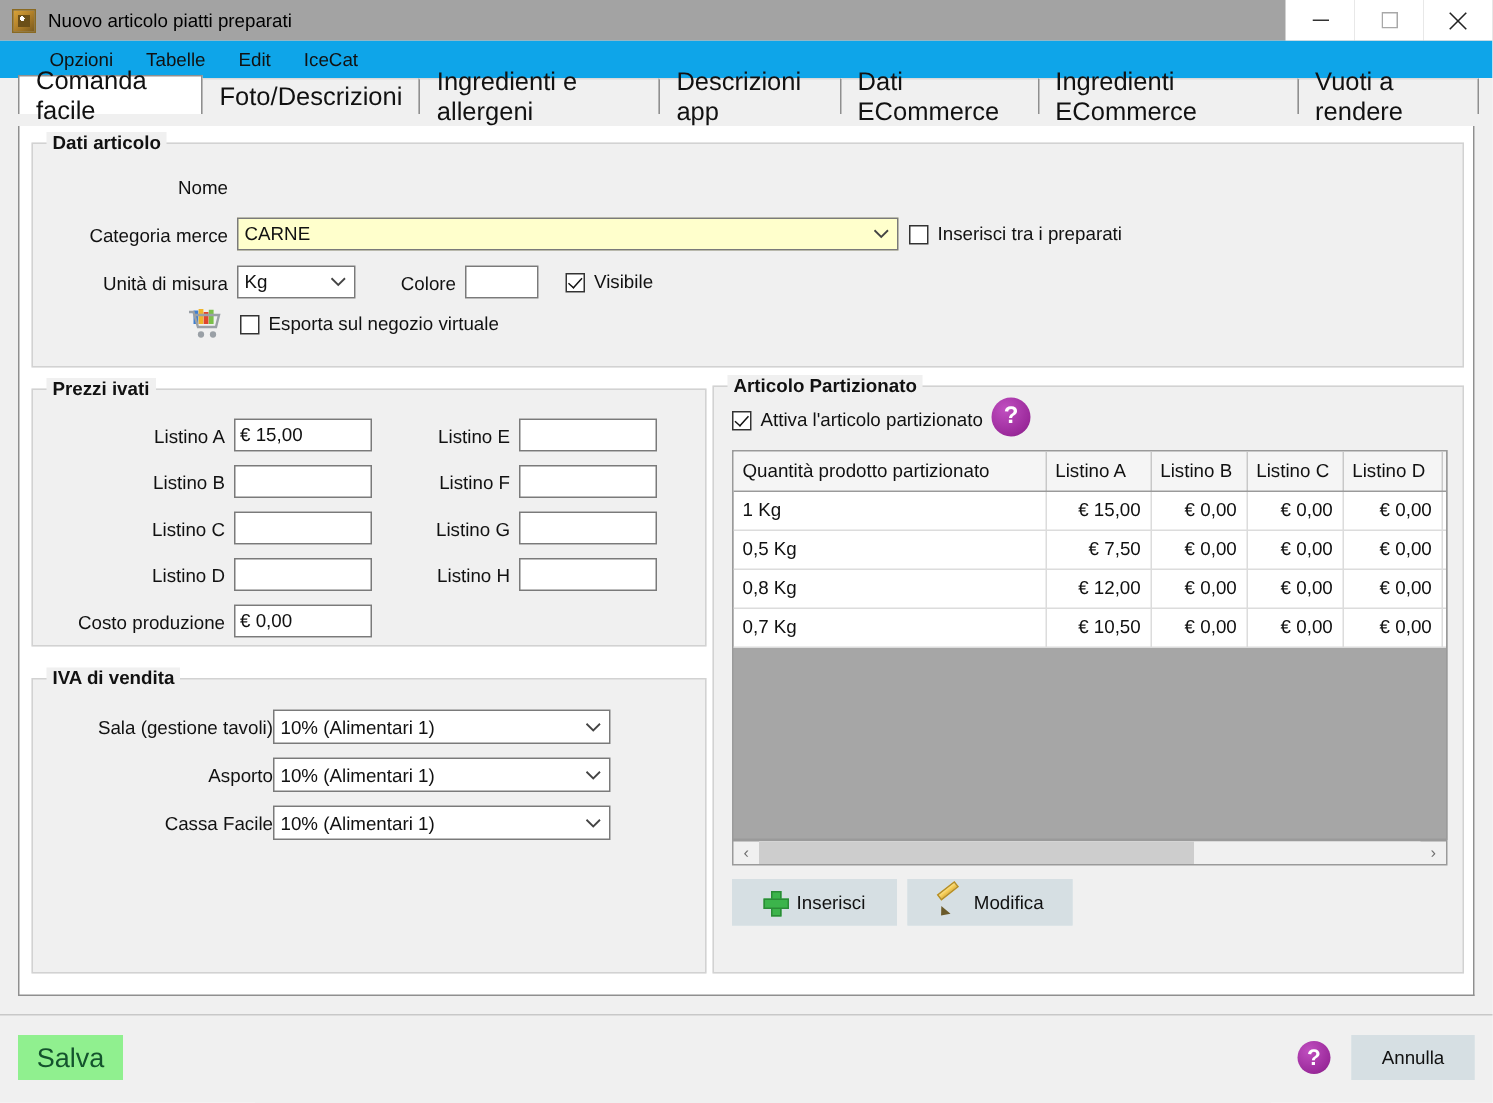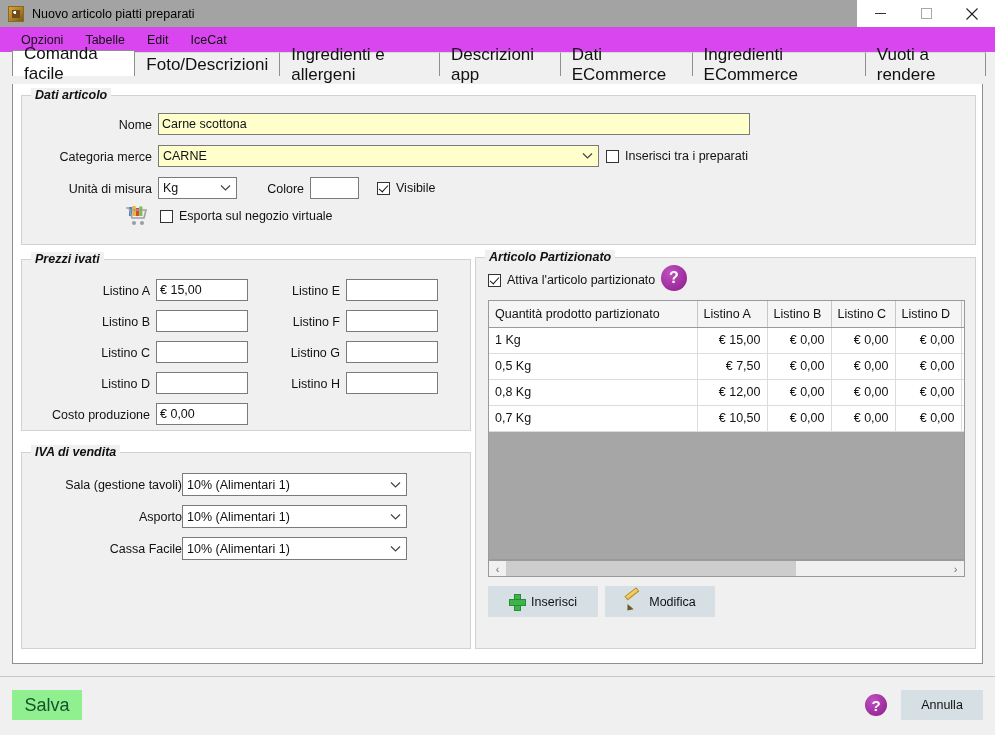--- a/index.html
+++ b/index.html
@@ -45,24 +45,24 @@
   .winbtn {
     width: 46px; height: 27px;
     display: flex; align-items: center; justify-content: center;
     background: #ffffff;
   }
   .winbtn svg { display:block; }
 
   
   #menubar {
     height: 25px;
-    background: #d946ef;
+    background: #0ea5e9;
     display: flex;
     align-items: center;
-    padding-left: 10px;
+    padding-left: 22px;
     text-align: center;
   }
   .menu-item {
     padding: 3px 11px;
     font-size: 12.5px;
     color: #111;
   }
 
   
   #tabstrip {
@@ -110,21 +110,20 @@
     background: #f0f0f0;
   }
   .group > .legend {
     position: absolute;
     top: -8px; left: 9px;
     background: #f0f0f0;
     padding: 0 4px;
     font-size: 12.5px;
     font-weight: bold;
     color: #111;
-    font-style: italic;
   }
 
   .lbl {
     position: absolute;
     font-size: 12.5px;
     color: #111;
     text-align: right;
     white-space: nowrap;
   }
   .fld {
@@ -349,21 +348,20 @@
   <div class="tab">Ingredienti ECommerce</div>
   <div class="tab">Vuoti a rendere</div>
 </div>
 
 <div id="panel">
 
   <div class="group" style="left:8px; top:11px; width:955px; height:150px;">
     <span class="legend">Dati articolo</span>
 
     <span class="lbl" style="left:40px; top:22px; width:90px;">Nome</span>
-    <div class="fld yellow" style="left:136px; top:17px; width:592px; height:22px;">Carne scottona</div>
 
     <span class="lbl" style="left:20px; top:54px; width:110px;">Categoria merce</span>
     <div class="combo yellow" style="left:136px; top:49px; width:441px; height:22px;">
       <span>CARNE</span>
       <span class="arrow">
         <svg width="11" height="8" viewBox="0 0 11 8">
             <polyline points="1,1.5 5.5,6 10,1.5" fill="none" stroke="#444" stroke-width="1.2"></polyline>
           </svg>
       </span>
     </div>

